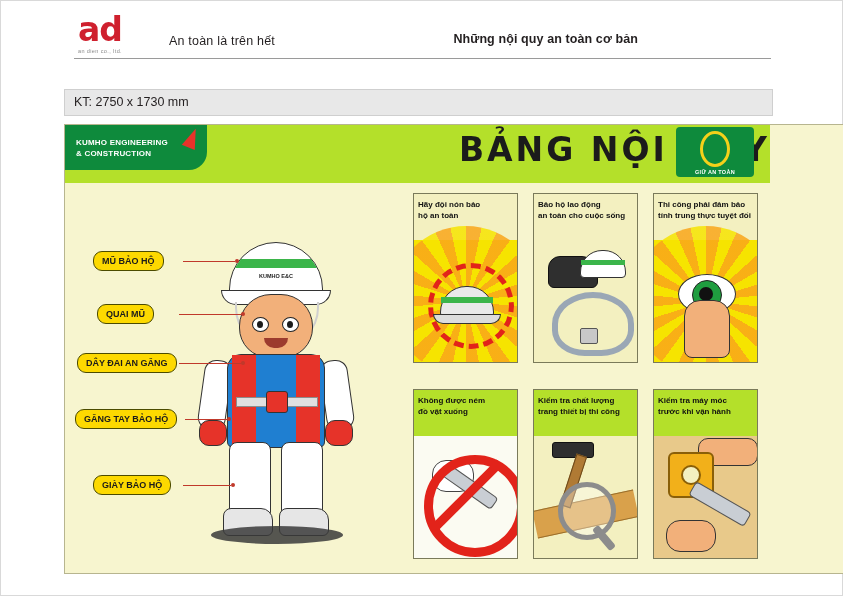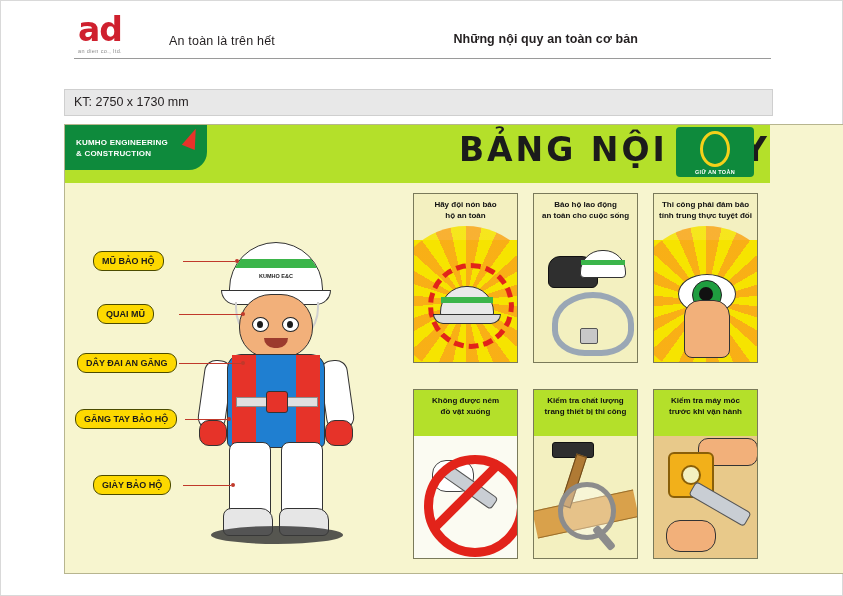--- a/index.html
+++ b/index.html
@@ -386,21 +386,21 @@
     width: 105px;
     height: 170px;
     border: 1px solid #7a7a5a;
     box-sizing: border-box;
     overflow: hidden;
   }
   .card .cap {
     height: 46px;
     padding: 5px 4px 0;
     box-sizing: border-box;
-    text-align: center;
+    text-align: left;
     font-size: 8px;
     font-weight: bold;
     color: #111;
     line-height: 11px;
   }
   .card .art {
     position: absolute;
     left: 0;
     top: 46px;
     width: 103px;

